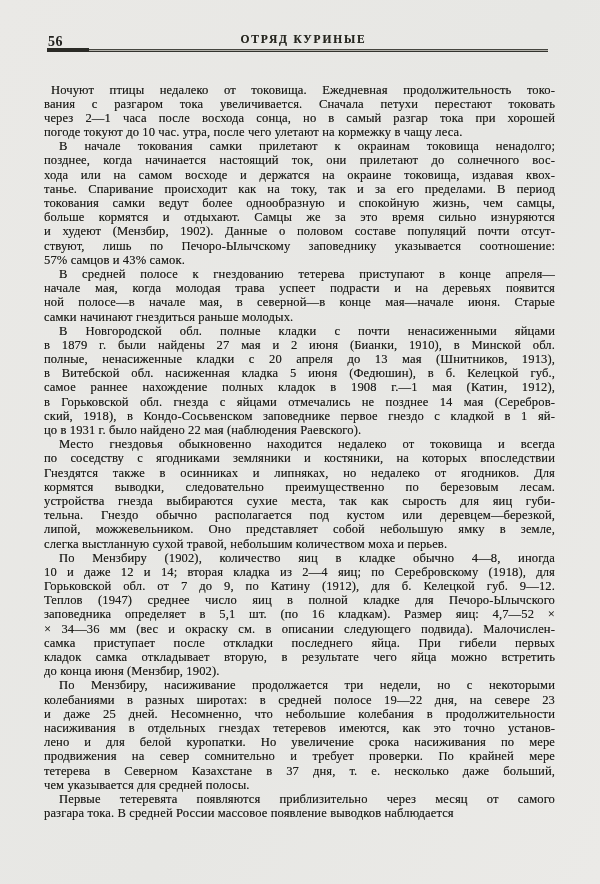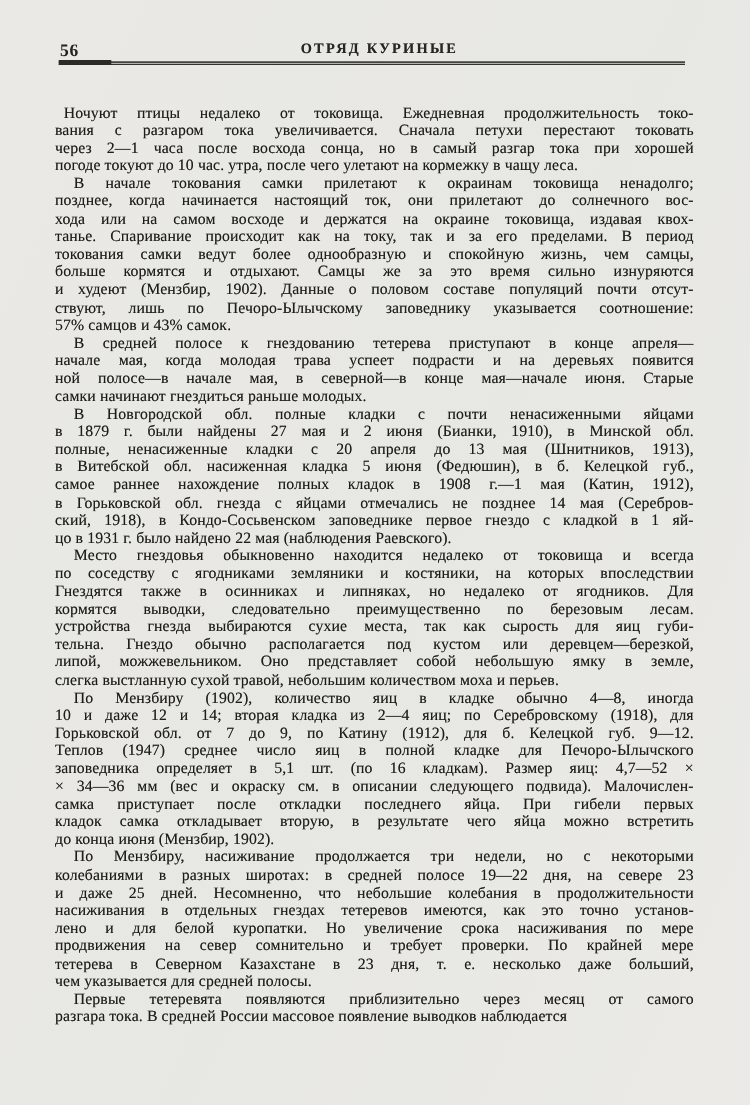--- a/index.html
+++ b/index.html
@@ -120,18 +120,18 @@
       <div class="line">× 34—36 мм (вес и окраску см. в описании следующего подвида). Малочислен-</div>
       <div class="line">самка приступает после откладки последнего яйца. При гибели первых</div>
       <div class="line">кладок самка откладывает вторую, в результате чего яйца можно встретить</div>
       <div class="line last">до конца июня (Мензбир, 1902).</div>
       <div class="line indent-normal">По Мензбиру, насиживание продолжается три недели, но с некоторыми</div>
       <div class="line">колебаниями в разных широтах: в средней полосе 19—22 дня, на севере 23</div>
       <div class="line">и даже 25 дней. Несомненно, что небольшие колебания в продолжительности</div>
       <div class="line">насиживания в отдельных гнездах тетеревов имеются, как это точно установ-</div>
       <div class="line">лено и для белой куропатки. Но увеличение срока насиживания по мере</div>
       <div class="line">продвижения на север сомнительно и требует проверки. По крайней мере</div>
-      <div class="line">тетерева в Северном Казахстане в 23 дня, т. е. несколько даже больший,</div>
+      <div class="line">тетерева в Северном Казахстане в 37 дня, т. е. несколько даже больший,</div>
       <div class="line last">чем указывается для средней полосы.</div>
       <div class="line indent-normal">Первые тетеревята появляются приблизительно через месяц от самого</div>
       <div class="line last">разгара тока. В средней России массовое появление выводков наблюдается</div>
     </main>
 </div>
 
 </body></html>

